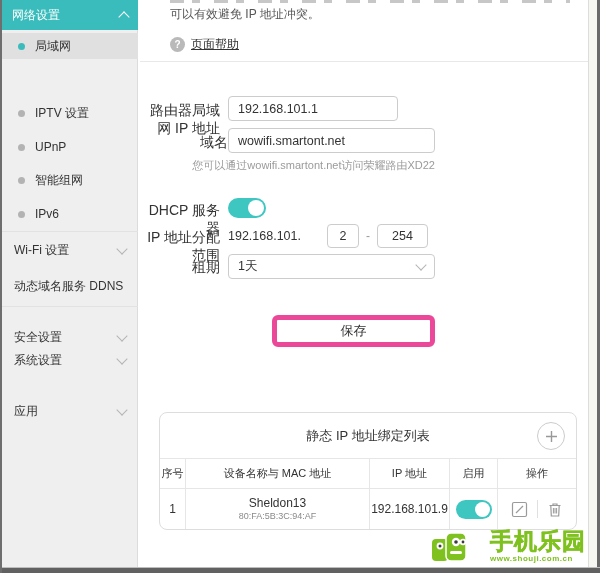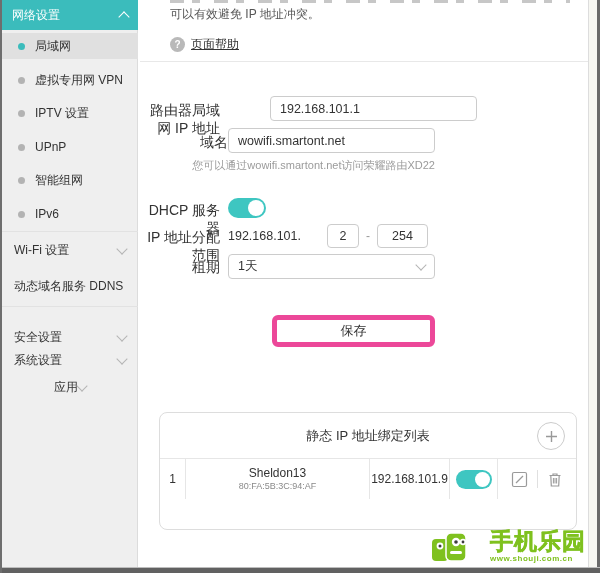--- a/index.html
+++ b/index.html
@@ -103,24 +103,20 @@
   <div class="sidebar">
     <div class="side-header">
       <span>网络设置</span>
       <span class="chev up"></span>
     </div>
 
     <div class="side-item active" style="top:33px;">
       <span class="dot"></span>
       <span>局域网</span>
     </div>
-    <div class="side-item" style="top:67px;">
-      <span class="dot"></span>
-      <span>虚拟专用网 VPN</span>
-    </div>
     <div class="side-item" style="top:100px;">
       <span class="dot"></span>
       <span>IPTV 设置</span>
     </div>
     <div class="side-item" style="top:134px;">
       <span class="dot"></span>
       <span>UPnP</span>
     </div>
     <div class="side-item" style="top:167px;">
       <span class="dot"></span>
@@ -144,40 +140,40 @@
     <div class="side-divider" style="top:306px;"></div>
 
     <div class="side-section" style="top:312px;margin-top:12px;">
       <span>安全设置</span>
       <span class="chev down"></span>
     </div>
     <div class="side-section" style="top:347px;">
       <span>系统设置</span>
       <span class="chev down"></span>
     </div>
-    <div class="side-section" style="top:374px;justify-content:center;">
+    <div class="side-section" style="top:398px;">
       <span>应用</span>
       <span class="chev down"></span>
     </div>
   </div>
 
   <div class="main">
 
     <div class="clipped-line"></div>
     <div class="intro">可以有效避免 IP 地址冲突。</div>
 
     <div class="help">
       <span class="help-circle">?</span>
       <span class="help-text">页面帮助</span>
     </div>
 
     <div class="main-divider"></div>
 
     <div class="flabel" style="left:0; top:102px;">路由器局域网 IP 地址</div>
-    <input class="tinput" style="left: 88px; top: 96px; width: 207px; margin-left: 42px;" readonly="" value="192.168.101.1">
+    <input class="tinput" style="left: 88px; top: 96px; width: 170px;" readonly="" value="192.168.101.1">
 
     <div class="flabel" style="left:8px; top:134px;">域名</div>
     <input class="tinput" style="left: 88px; top: 128px; width: 207px;" readonly="" value="wowifi.smartont.net">
     <div class="hint">您可以通过wowifi.smartont.net访问荣耀路由XD22</div>
 
     <div class="flabel" style="left:0; top:202px;">DHCP 服务器</div>
     <div class="toggle" style="left:88px; top:198px;">
       <span class="knob"></span>
     </div>
 
@@ -196,20 +192,27 @@
     <button class="save-btn">保存</button>
 
     <div class="card">
       <div class="card-title-row">
         <span class="card-title">静态 IP 地址绑定列表</span>
         <button class="add-btn">
           <svg width="13" height="13" viewBox="0 0 13 13">
             <path d="M6.5 1v11M1 6.5h11" stroke="#999" stroke-width="1.4" fill="none"></path>
           </svg>
         </button>
+      </div>
+      <div class="thead">
+        <div class="th c1">序号</div>
+        <div class="th c2">设备名称与 MAC 地址</div>
+        <div class="th c3">IP 地址</div>
+        <div class="th c4">启用</div>
+        <div class="th c5">操作</div>
       </div>
       <div class="trow">
         <div class="td c1">1</div>
         <div class="td c2 dev-cell">
           <span class="dev-name">Sheldon13</span>
           <span class="dev-mac">80:FA:5B:3C:94:AF</span>
         </div>
         <div class="td c3 td-ip">192.168.101.9</div>
         <div class="td c4">
           <div class="row-toggle">

